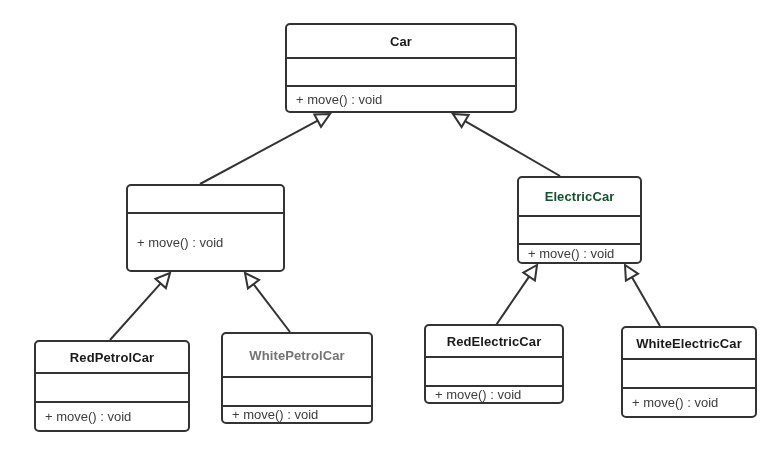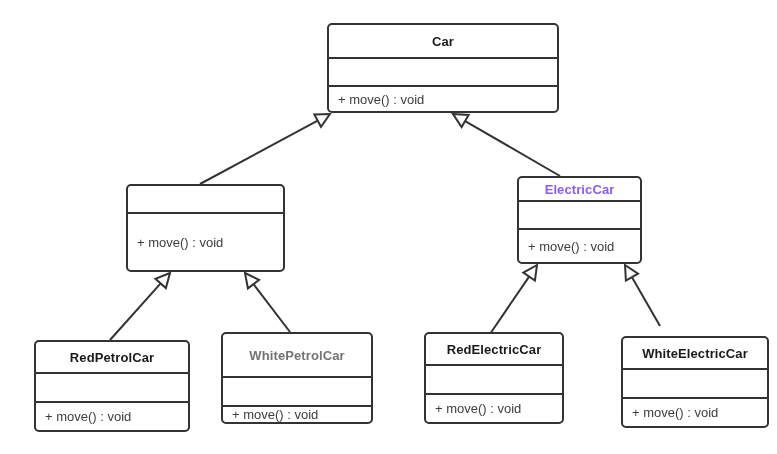--- a/index.html
+++ b/index.html
@@ -92,62 +92,62 @@
         <line x1="490" y1="334" x2="529.1184886635293" y2="276.57072940886115" stroke="#333333" stroke-width="2"></line>
         <polygon points="537,265 534.9038533679599,280.5114850770965 523.3331239590988,272.6299737406258" fill="#ffffff" stroke="#333333" stroke-width="2" stroke-linejoin="miter"></polygon>
       </g>
       <g>
         <line x1="660" y1="326" x2="631.9673724031811" y2="277.14313475982993" stroke="#333333" stroke-width="2"></line>
         <polygon points="625,265 638.0389397830961,273.6594485582394 625.8958050232661,280.6268209614205" fill="#ffffff" stroke="#333333" stroke-width="2" stroke-linejoin="miter"></polygon>
       </g>
     </svg>
 
   <div id="class-layer">
-      <div class="uml-class" style="left: 285px; top: 23px; width: 232px; height: 90px; border-color: rgb(51, 51, 51); margin-left: 42px;">
+      <div class="uml-class" style="left: 285px; top: 23px; width: 232px; height: 90px; border-color: rgb(51, 51, 51);">
         <div class="uml-name" style="height: 34px; border-bottom-color: rgb(51, 51, 51); color: rgb(26, 26, 26);">Car</div>
         <div class="uml-attrs" style="height: 28px; border-bottom-color: rgb(51, 51, 51);"></div>
         <div class="uml-methods" style="color: rgb(61, 61, 61);">
           <span>+ move() : void</span>
         </div>
       </div>
       <div class="uml-class" style="left: 126px; top: 184px; width: 159px; height: 88px; border-color: rgb(51, 51, 51);">
         <div class="uml-attrs" style="height: 28px; border-bottom-color: rgb(51, 51, 51);"></div>
         <div class="uml-methods" style="color: rgb(61, 61, 61);">
           <span>+ move() : void</span>
         </div>
       </div>
       <div class="uml-class" style="left: 517px; top: 176px; width: 125px; height: 88px; border-color: rgb(51, 51, 51);">
-        <div class="uml-name" style="height: 24px; border-bottom-color: rgb(51, 51, 51); color: #8b5cf6;">ElectricCar</div>
+        <div class="uml-name" style="height: 39px; border-bottom-color: rgb(51, 51, 51); color: #14532d;">ElectricCar</div>
         <div class="uml-attrs" style="height: 28px; border-bottom-color: rgb(51, 51, 51);"></div>
         <div class="uml-methods" style="color: rgb(61, 61, 61);">
           <span>+ move() : void</span>
         </div>
       </div>
       <div class="uml-class" style="left: 22px; top: 340px; width: 156px; height: 92px; border-color: rgb(51, 51, 51); margin-left: 12px;">
         <div class="uml-name" style="height: 32px; border-bottom-color: rgb(51, 51, 51); color: rgb(26, 26, 26);">RedPetrolCar</div>
         <div class="uml-attrs" style="height: 29px; border-bottom-color: rgb(51, 51, 51);"></div>
         <div class="uml-methods" style="color: rgb(61, 61, 61);">
           <span>+ move() : void</span>
         </div>
       </div>
       <div class="uml-class" style="left: 221px; top: 332px; width: 152px; height: 92px; border-color: rgb(51, 51, 51);">
         <div class="uml-name" style="height: 48px; border-bottom-color: rgb(51, 51, 51); color: #737373;">WhitePetrolCar</div>
         <div class="uml-attrs" style="height: 29px; border-bottom-color: rgb(51, 51, 51);"></div>
         <div class="uml-methods" style="color: rgb(61, 61, 61);">
           <span>+ move() : void</span>
         </div>
       </div>
-      <div class="uml-class" style="left: 424px; top: 332px; width: 140px; height: 92px; border-color: rgb(51, 51, 51);">
+      <div class="uml-class" style="left: 424px; top: 324px; width: 140px; height: 80px; border-color: rgb(51, 51, 51);">
         <div class="uml-name" style="height: 32px; border-bottom-color: rgb(51, 51, 51); color: rgb(26, 26, 26);">RedElectricCar</div>
         <div class="uml-attrs" style="height: 29px; border-bottom-color: rgb(51, 51, 51);"></div>
         <div class="uml-methods" style="color: rgb(61, 61, 61);">
           <span>+ move() : void</span>
         </div>
       </div>
-      <div class="uml-class" style="left: 621px; top: 326px; width: 148px; height: 92px; border-color: rgb(51, 51, 51); margin-top: 10px;">
+      <div class="uml-class" style="left: 621px; top: 326px; width: 136px; height: 92px; border-color: rgb(51, 51, 51);">
         <div class="uml-name" style="height: 32px; border-bottom-color: rgb(51, 51, 51); color: rgb(26, 26, 26);">WhiteElectricCar</div>
         <div class="uml-attrs" style="height: 29px; border-bottom-color: rgb(51, 51, 51);"></div>
         <div class="uml-methods" style="color: rgb(61, 61, 61);">
           <span>+ move() : void</span>
         </div>
       </div>
     </div>
 
 </div>
 

